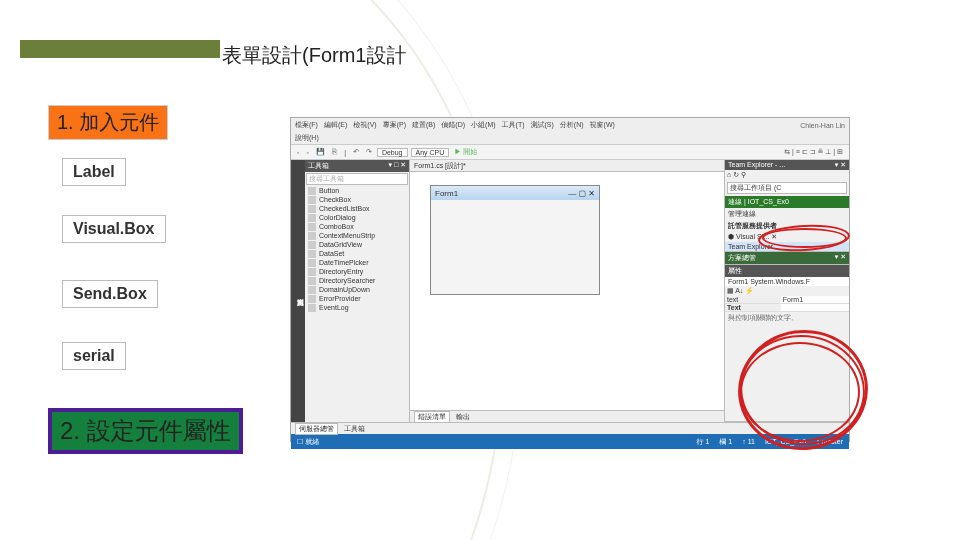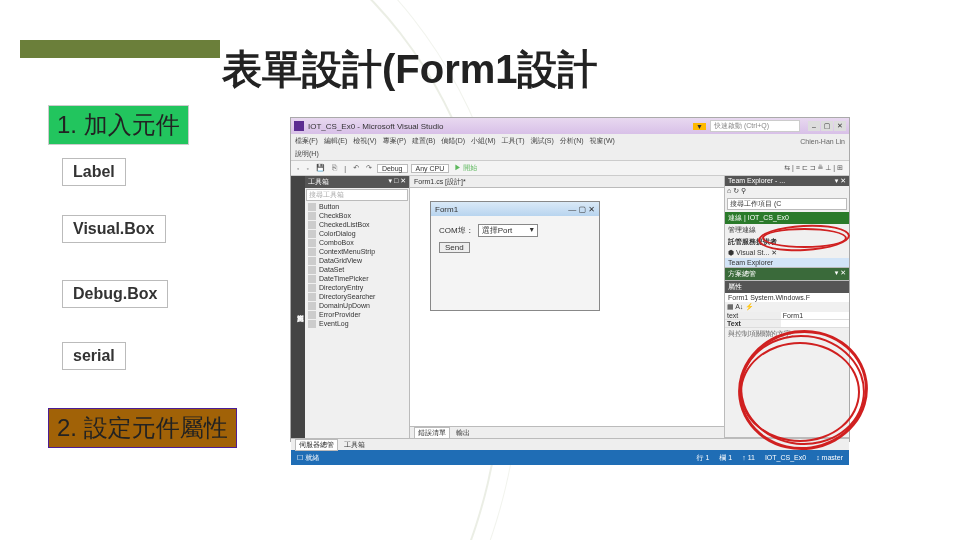--- a/index.html
+++ b/index.html
@@ -1,23 +1,23 @@
 <!DOCTYPE html>
 <html><head>
 <meta charset="utf-8">
 <style>
 * { margin: 0; padding: 0; box-sizing: border-box; font-family: Arial, "Microsoft JhengHei", sans-serif; }
 body { width: 960px; height: 540px; background: #fff; position: relative; overflow: hidden; }
 .bg-curve { position: absolute; left: 0; top: 0; width: 960px; height: 540px; pointer-events: none; }
 .bg-curve::before { content: ""; position: absolute; left: -200px; top: -100px; width: 700px; height: 900px; border: 2px solid rgba(120, 140, 80, 0.15); border-radius: 50%; }
 .bg-curve::after { content: ""; position: absolute; left: -220px; top: -120px; width: 740px; height: 940px; border: 1px solid rgba(120, 140, 80, 0.1); border-radius: 50%; }
 .title-bar { position: absolute; top: 40px; left: 20px; width: 200px; height: 18px; background: #6b7f3a; }
-.slide-title { position: absolute; top: 42px; left: 222px; font-size: 40px; color: #222; font-weight: 700; }
-.step1 { position: absolute; top: 105px; left: 48px; font-size: 24px; color: #222; background: #22c55e; border: 1px solid #ccc; padding: 3px 8px; }
-.step2 { position: absolute; top: 408px; left: 48px; font-size: 24px; color: #222; background: #a16207; border: 1px solid #4c1d95; padding: 3px 8px; }
+.slide-title { position: absolute; top: 42px; left: 222px; font-size: 20px; color: #222; font-weight: 400; }
+.step1 { position: absolute; top: 105px; left: 48px; font-size: 20px; color: #222; background: #f97316; border: 1px solid #ccc; padding: 3px 8px; }
+.step2 { position: absolute; top: 408px; left: 48px; font-size: 24px; color: #222; background: #15803d; border: 4px solid #4c1d95; padding: 3px 8px; }
 .component-box { position: absolute; left: 62px; background: #fff; border: 1px solid #bbb; font-size: 16px; color: #333; font-weight: bold; padding: 4px 10px; }
 .c1 { top: 158px; } .c2 { top: 215px; } .c3 { top: 280px; } .c4 { top: 342px; }
 
 .vs { position: absolute; left: 290px; top: 117px; width: 560px; height: 325px; background: #eee; border: 1px solid #aaa; font-size: 8px; color: #333; }
 .vs-titlebar { height: 16px; background: linear-gradient(#e8d8f0, #d8c0e8); display: flex; align-items: center; padding: 0 3px; gap: 4px; }
 .vs-logo { width: 10px; height: 10px; background: #5c2d91; display: inline-block; }
 .launch { margin-left: auto; background: #ffb900; color: #333; padding: 0 3px; font-size: 7px; }
 .launchlbl { background: #fff; border: 1px solid #ccc; padding: 0 3px; font-size: 7px; color: #888; width: 90px; }
 .wincontrols { display: flex; gap: 1px; margin-left: 4px; }
 .wincontrols span { width: 12px; height: 10px; background: #ddd; display: flex; align-items: center; justify-content: center; font-size: 7px; }
@@ -64,36 +64,25 @@
 </style>
 </head>
 <body>
 
 <div class="bg-curve"></div>
 <div class="title-bar"></div>
 <div class="slide-title">表單設計(Form1設計</div>
 <div class="step1">1. 加入元件</div>
 <div class="component-box c1">Label</div>
 <div class="component-box c2">Visual.Box</div>
-<div class="component-box c3">Debug.Box</div>
+<div class="component-box c3">Send.Box</div>
 <div class="component-box c4">serial</div>
 <div class="step2">2. 設定元件屬性</div>
 
 <div class="vs">
-  <div class="vs-titlebar">
-    <span class="vs-logo"></span>
-    <span>IOT_CS_Ex0 - Microsoft Visual Studio</span>
-    <span class="launch">▼</span>
-    <span class="launchlbl" placeholder="快速啟動 (Ctrl+Q)">快速啟動 (Ctrl+Q)</span>
-    <div class="wincontrols">
-      <span>–</span>
-      <span>▢</span>
-      <span>✕</span>
-    </div>
-  </div>
   <div class="vs-menu">
     <span>檔案(F)</span>
     <span>編輯(E)</span>
     <span>檢視(V)</span>
     <span>專案(P)</span>
     <span>建置(B)</span>
     <span>偵錯(D)</span>
     <span>小組(M)</span>
     <span>工具(T)</span>
     <span>測試(S)</span>
@@ -186,32 +175,20 @@
     </div>
     <div class="designer">
       <div class="doc-tab">
           <span>Form1.cs [設計]*</span>
         </div>
       <div class="form-window">
         <div class="form-title">
           <span>Form1</span>
           <span>— ▢ ✕</span>
         </div>
-        <div class="form-body">
-          <div class="fld">
-            <span class="lbl">COM埠：</span>
-            <span class="cb">
-                <span>選擇Port</span>
-                <span>▾</span>
-              </span>
-          </div>
-          <div class="fld">
-            <span class="btn">Send</span>
-          </div>
-        </div>
       </div>
       <div class="err-tabs" style="position:absolute;bottom:0;left:0;right:0">
         <span style="background:#fff;border:1px solid #bbb;padding:0 3px">錯誤清單</span>
         <span>輸出</span>
       </div>
     </div>
     <div class="right-panels">
       <div class="rp-section">
         <div class="panel-hdr">
             <span>Team Explorer - ...</span>

